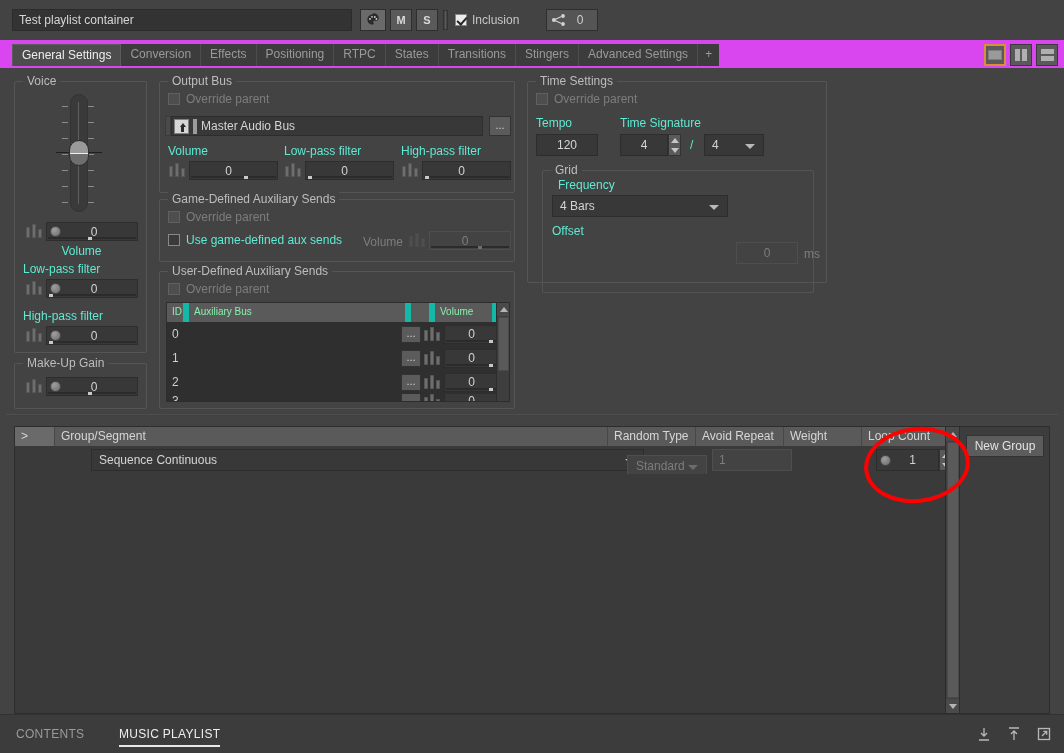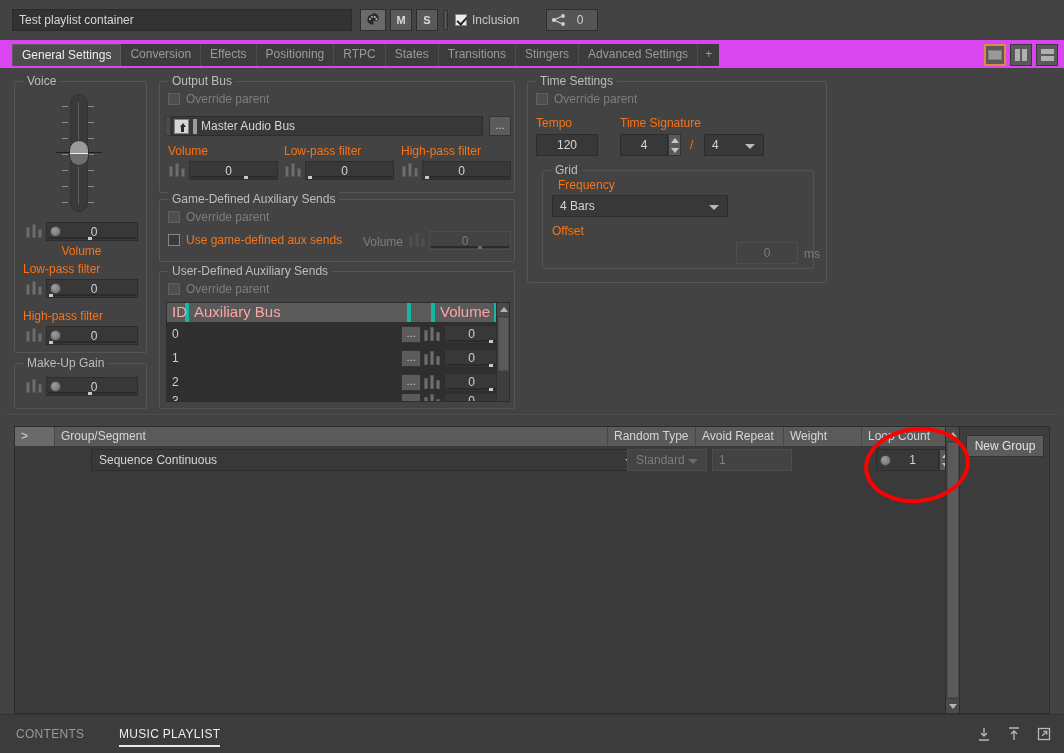--- a/index.html
+++ b/index.html
@@ -97,21 +97,21 @@
     position: absolute; left: 0; top: 68px; width: 1064px; height: 340px;
     background: #434343;
   }
   .grp {
     position: absolute; border: 1px solid #555; border-radius: 2px;
   }
   .grp > .grp-title {
     position: absolute; left: 8px; top: -8px; padding: 0 4px;
     background: #434343; color: #bdbdbd; font-size: 12px; white-space: nowrap;
   }
-  .lbl { color: #f97316; font-size: 12px; }
+  .lbl { color: #5eead4; font-size: 12px; }
   .lbl.dim { color: #7d7d7d; }
 
   
   .vslider { position: absolute; width: 60px; height: 118px; }
   .vslider .track {
     position: absolute; left: 22px; top: 0; width: 18px; height: 118px;
     background: #3a3a3a; border-radius: 9px; border: 1px solid #333;
   }
   .vslider .trackline {
     position: absolute; left: 30px; top: 8px; width: 1px; height: 102px; background: #5e5e5e;
@@ -211,22 +211,22 @@
     border-bottom: 5px solid #c6c6c6;
   }
   .spin .dn::after {
     content:""; border-left: 4px solid transparent; border-right: 4px solid transparent;
     border-top: 5px solid #c6c6c6;
   }
 
   
   .auxtable { position: absolute; border: 1px solid #2d2d2d; background: #2f2f2f; overflow: hidden; }
   .aux-head { display: flex; height: 19px; background: #5a5a5a; }
-  .aux-head div { color: #fca5a5; font-size: 15px; line-height: 18px; padding-left: 5px;
-                  border-right: 4px solid #14b8a6; }
+  .aux-head div { color: #86efac; font-size: 10px; line-height: 18px; padding-left: 5px;
+                  border-right: 6px solid #14b8a6; }
   .aux-row { display: flex; height: 24px; align-items: center; }
   .aux-row .c-id { width: 22px; padding-left: 5px; color: #cfcfcf; font-size: 12px; }
   .aux-row .c-bus { flex: 1; }
   .scrollbar-v {
     position: absolute; right: 0; top: 0; bottom: 0; width: 13px;
     background: #3e3e3e; border-left: 1px solid #2d2d2d;
   }
   .sb-up, .sb-dn {
     position: absolute; left: 0; width: 13px; height: 13px; background: #4a4a4a;
     display: flex; align-items: center; justify-content: center;
@@ -648,21 +648,21 @@
       <div class="spin" style="left:140px; top:52px; height:22px;">
         <div class="up"></div>
         <div class="dn"></div>
       </div>
       <div class="lbl" style="position:absolute; left:162px; top:56px;">/</div>
       <div class="combo" style="left:176px; top:52px; width:60px;">
         <span>4</span>
         <span class="arrow"></span>
       </div>
 
-      <div class="grp" style="left:14px; top:88px; width:272px; height:99px; border-color:#545454;">
+      <div class="grp" style="left:14px; top:88px; width:272px; height:123px; border-color:#545454;">
         <span class="grp-title" style="background:#434343;">Grid</span>
 
         <div class="lbl" style="position:absolute; left:15px; top:7px;">Frequency</div>
         <div class="combo" style="left:9px; top:24px; width:176px;">
           <span>4 Bars</span>
           <span class="arrow"></span>
         </div>
 
         <div class="lbl" style="position:absolute; left:9px; top:53px;">Offset</div>
         <div class="plainfield dim" style="left:193px; top:71px; width:62px; height:22px;">0</div>
@@ -682,21 +682,21 @@
       <div class="h" style="width:88px;">Avoid Repeat</div>
       <div class="h" style="width:78px;">Weight</div>
       <div class="h" style="width:90px;">Loop Count</div>
     </div>
 
     <div class="pl-row">
       <div class="combo" style="left:76px; top:3px; width:553px; height:22px;">
         <span>Sequence Continuous</span>
         <span class="arrow"></span>
       </div>
-      <div class="combo dim" style="left:612px; top:3px; width:80px; height:22px;padding-left:8px;">
+      <div class="combo dim" style="left:612px; top:9px; width:80px; height:22px;padding-left:8px;">
         <span>Standard</span>
         <span class="arrow"></span>
       </div>
       <div class="plainfield dim" style="left:697px; top:3px; width:80px; height:22px; justify-content:flex-start; padding-left:6px;">1</div>
       <div class="plainfield" style="left:783px; top:3px; width:72px; height:22px; background:transparent; border-color:transparent;"></div>
 
       <div class="numfield" style="left:861px; top:3px; width:76px; height:22px;">
         <span class="nf-box" style="background:#383838;">
           <span class="nf-knob"></span>
           <span class="nf-val" style="padding-right:4px;">1</span>

